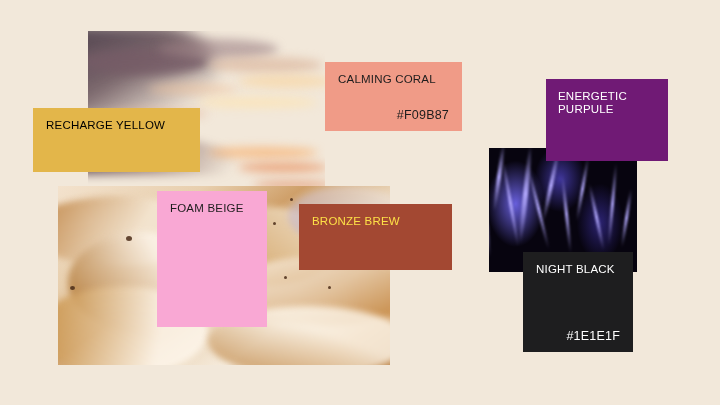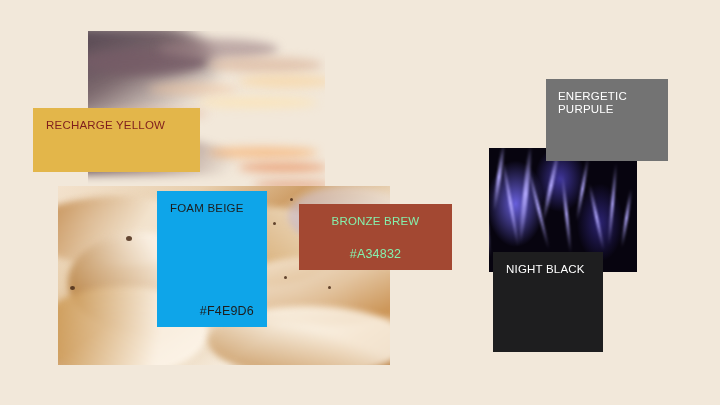--- a/index.html
+++ b/index.html
@@ -130,21 +130,21 @@
   .swatch .hex {
     font-size: 12.5px;
     letter-spacing: 0.2px;
     text-align: right;
   }
   #sw-yellow  { left: 33px;  top: 108px; width: 167px; height: 64px;  background: #E3B64A; color: #1d1d1d; }
   #sw-coral   { left: 325px; top: 62px;  width: 137px; height: 69px;  background: #F09B87; color: #1d1d1d; }
   #sw-purple  { left: 546px; top: 79px;  width: 122px; height: 82px;  background: #7A4AE3; color: #ffffff; }
   #sw-beige   { left: 157px; top: 191px; width: 110px; height: 136px; background: #F4E9D6; color: #1d1d1d; }
   #sw-bronze  { left: 299px; top: 204px; width: 153px; height: 66px;  background: #A34832; color: #ffffff; }
-  #sw-black   { left: 493px; top: 252px; width: 110px; height: 100px; background: #1E1E1F; color: #ffffff; }
+  #sw-black   { left: 523px; top: 252px; width: 110px; height: 100px; background: #1E1E1F; color: #ffffff; }
 </style>
 </head>
 <body style="background: rgb(242, 232, 218);">
 
 <div id="board" style="background: rgb(242, 232, 218);">
 
   <div class="photo" id="photo-sunset">
     <div class="darkmass"></div>
     <div class="cloud" style="left:-10px;top:18px;width:130px;height:26px;background:rgba(118,92,102,0.85);"></div>
     <div class="cloud" style="left:70px;top:8px;width:120px;height:20px;background:rgba(150,120,125,0.55);"></div>
@@ -190,36 +190,39 @@
     <div class="bolt" style="left:48px;top:18px;width:3px;height:85px;transform:rotate(-14deg);"></div>
     <div class="bolt" style="left:60px;top:0px;width:4px;height:75px;transform:rotate(12deg);"></div>
     <div class="bolt" style="left:76px;top:26px;width:3px;height:80px;transform:rotate(-6deg);"></div>
     <div class="bolt" style="left:92px;top:8px;width:3px;height:66px;transform:rotate(10deg);"></div>
     <div class="bolt" style="left:106px;top:34px;width:3px;height:70px;transform:rotate(-12deg);"></div>
     <div class="bolt" style="left:122px;top:14px;width:3px;height:84px;transform:rotate(5deg);"></div>
     <div class="bolt" style="left:-4px;top:40px;width:3px;height:70px;transform:rotate(-5deg);"></div>
     <div class="bolt" style="left:136px;top:40px;width:3px;height:60px;transform:rotate(9deg);"></div>
   </div>
 
-  <div class="swatch" id="sw-yellow" style="background: rgb(227, 182, 74); color: #7f1d1d;">
+  <div class="swatch" id="sw-yellow" style="background: rgb(227, 182, 74); color: #000000;">
     <div class="name">RECHARGE YELLOW</div>
   </div>
 
-
-  <div class="swatch" id="sw-purple" style="background: #737373; color: rgb(255, 255, 255); padding-left: 12px;">
+  <div class="swatch" id="sw-coral" style="background: rgb(240, 155, 135); color: rgb(29, 29, 29);">
+    <div class="name">CALMING CORAL</div>
+    <div class="hex">#F09B87</div>
+  </div>
+
+  <div class="swatch" id="sw-purple" style="background: #701a75; color: rgb(255, 255, 255); padding-left: 12px;">
     <div class="name">ENERGETIC PURPULE</div>
   </div>
 
-  <div class="swatch" id="sw-beige" style="background: #0ea5e9; color: rgb(29, 29, 29);">
+  <div class="swatch" id="sw-beige" style="background: #f9a8d4; color: rgb(29, 29, 29);">
     <div class="name">FOAM BEIGE</div>
-    <div class="hex">#F4E9D6</div>
-  </div>
-
-  <div class="swatch" id="sw-bronze" style="background: rgb(163, 72, 50); color: #86efac; align-items: center;">
+  </div>
+
+  <div class="swatch" id="sw-bronze" style="background: rgb(163, 72, 50); color: #fde047;">
     <div class="name">BRONZE BREW</div>
-    <div class="hex">#A34832</div>
   </div>
 
   <div class="swatch" id="sw-black" style="background: rgb(30, 30, 31); color: rgb(255, 255, 255);">
     <div class="name">NIGHT BLACK</div>
+    <div class="hex">#1E1E1F</div>
   </div>
 
 </div>
 
 </body></html>

